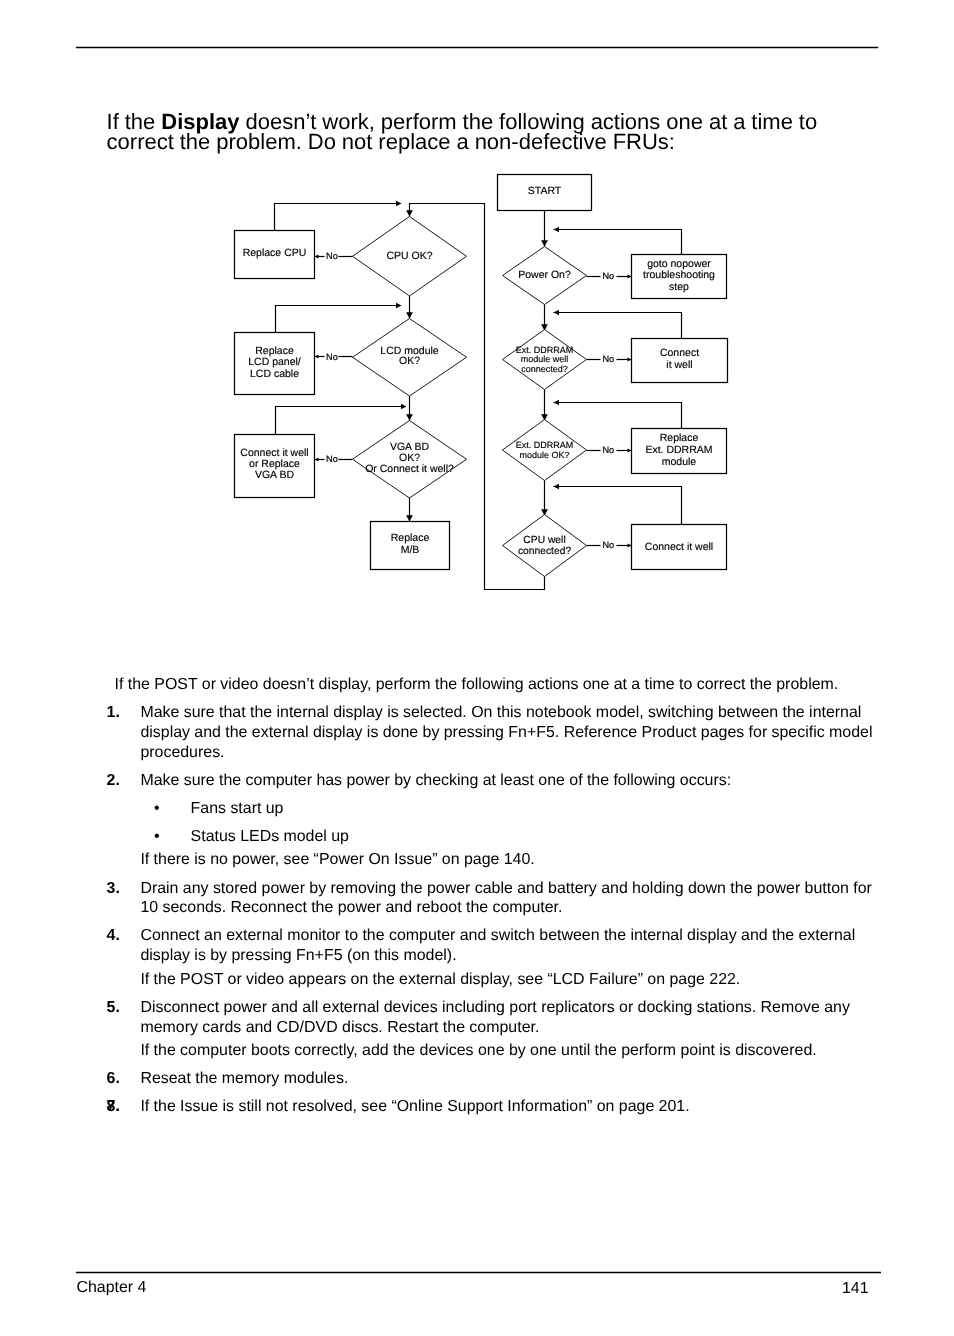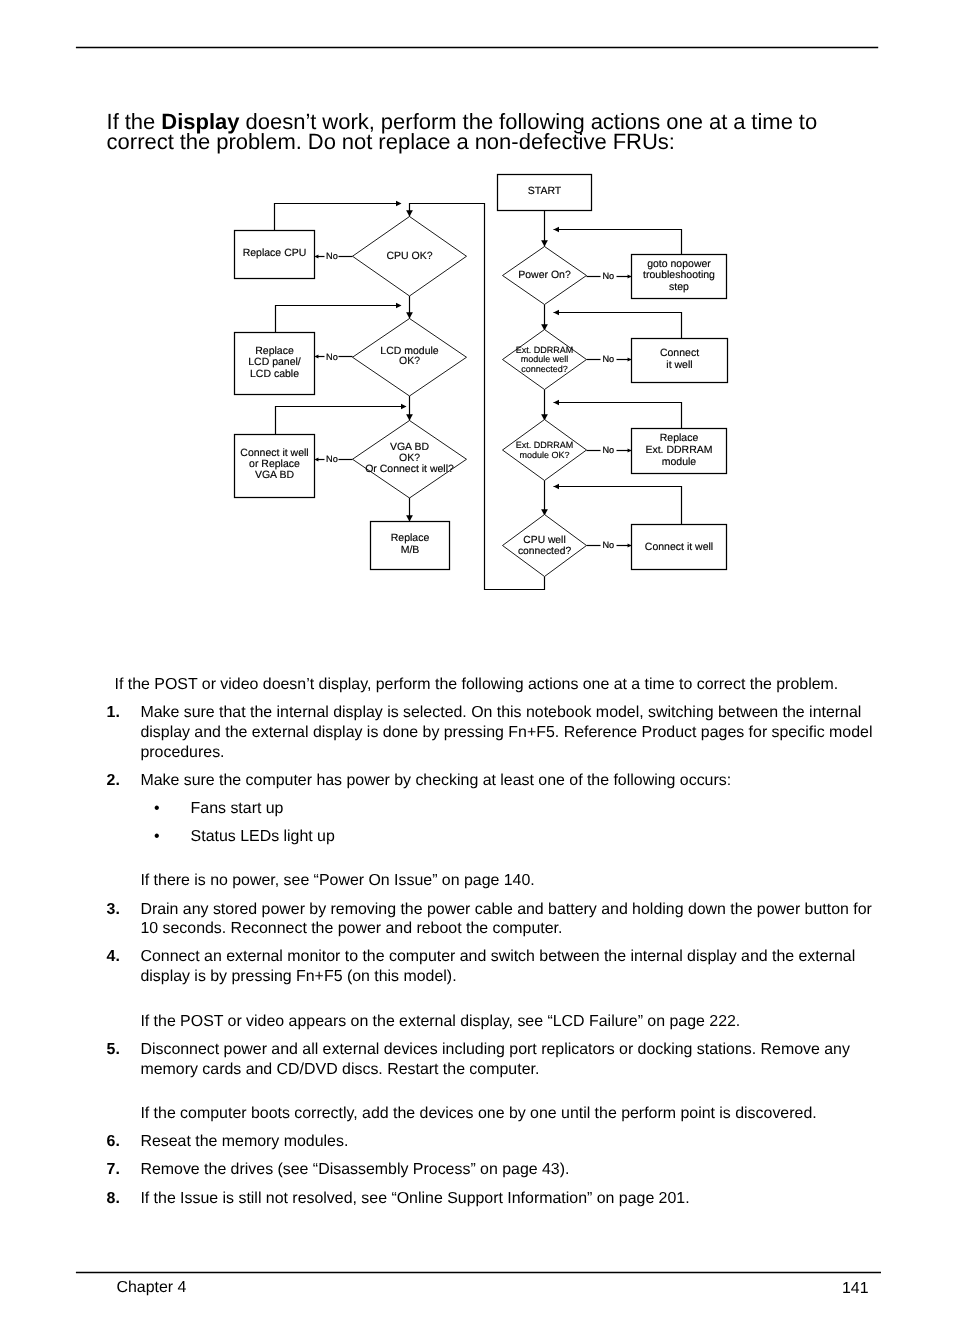--- a/index.html
+++ b/index.html
@@ -17,26 +17,26 @@
            font-size:22px; line-height:19.7px; word-spacing:-0.18px; transform:translateZ(0); }
   #intro b { font-weight:bold; }
 
   #flowchart { position:absolute; left:0px; top:0px; width:854px; height:640px; transform:translateZ(0); }
 
   #body-text { position:absolute; left:106.6px; top:667px; width:775px;
                font-size:15.95px; line-height:19.7px; word-spacing:-0.07px; transform:translateZ(0); }
   .para { margin:8px; }
   .li { position:relative; margin-top:8.4px; padding-left:33.8px; }
   .li .num { position:absolute; left:0; top:0; font-weight:bold; }
-  .sub { margin-top:25px; padding-left:33.8px; }
+  .sub { margin-top:4px; padding-left:33.8px; }
   .bullet { position:relative; margin-top:8.4px; padding-left:84px; }
   .bullet .dot { position:absolute; left:47.3px; top:0; }
   .li b, .sub b, .para b { font-weight:normal; }
 
-  #footer-left { transform:translateZ(0); position:absolute; left:76.4px; top:1277.9px; font-size:15.95px; line-height:19.7px;margin-left:40px; }
+  #footer-left { transform:translateZ(0); position:absolute; left:76.4px; top:1277.9px; font-size:15.95px; line-height:19.7px; }
   #footer-right { transform:translateZ(0); position:absolute; left:692px; top:1278.9px; width:176.5px; text-align:right; font-size:15.95px; line-height:19.7px; }
 </style>
 </head>
 <body>
 
 <svg id="page-rules" width="954" height="1336" viewBox="0 0 954 1336">
   <line x1="75.9" y1="47.5" x2="878.2" y2="47.5" stroke="#000" stroke-width="1.4"></line>
   <line x1="75.9" y1="1272.5" x2="881.0" y2="1272.5" stroke="#000" stroke-width="1.4"></line>
 </svg>
 
@@ -184,26 +184,26 @@
       <text x="608.3" y="361.6" text-anchor="middle" font-size="9.2" fill="#000" stroke="#000" stroke-width="0.2">No</text>
       <text x="608.3" y="452.6" text-anchor="middle" font-size="9.2" fill="#000" stroke="#000" stroke-width="0.2">No</text>
       <text x="608.3" y="548.2" text-anchor="middle" font-size="9.2" fill="#000" stroke="#000" stroke-width="0.2">No</text>
     </svg></div>
 
 <div id="body-text">
     <div class="para">If the POST or video doesn’t display, perform the following actions one at a time to correct the problem.</div>
     <div class="li"><span class="num">1.</span><span>Make sure that the internal display is selected. On this notebook model, switching between the internal display and the external display is done by pressing </span><b>Fn+F5</b><span>. Reference Product pages for specific model procedures.</span></div>
     <div class="li"><span class="num">2.</span><span>Make sure the computer has power by checking at least one of the following occurs:</span></div>
     <div class="bullet"><span class="dot">•</span><span>Fans start up</span></div>
-    <div class="bullet"><span class="dot">•</span><span>Status LEDs light up</span></div>
+    <div class="bullet"><span class="dot">•</span><span>Status LEDs model up</span></div>
     <div class="sub"><span>If there is no power, see “Power On Issue” on page 140.</span></div>
     <div class="li"><span class="num">3.</span><span>Drain any stored power by removing the power cable and battery and holding down the power button for 10 seconds. Reconnect the power and reboot the computer.</span></div>
     <div class="li"><span class="num">4.</span><span>Connect an external monitor to the computer and switch between the internal display and the external display is by pressing </span><b>Fn+F5</b><span> (on this model).</span></div>
     <div class="sub"><span>If the POST or video appears on the external display, see “LCD Failure” on page 222.</span></div>
     <div class="li"><span class="num">5.</span><span>Disconnect power and all external devices including port replicators or docking stations. Remove any memory cards and CD/DVD discs. Restart the computer.</span></div>
     <div class="sub"><span>If the computer boots correctly, add the devices one by one until the perform point is discovered.</span></div>
     <div class="li"><span class="num">6.</span><span>Reseat the memory modules.</span></div>
-    <div class="li"><span class="num">7.</span><span>Remove the drives (see “Disassembly Process” on page 43).</span></div>
+    <div class="li"><span class="num">7.</span></div>
     <div class="li"><span class="num">8.</span><span>If the Issue is still not resolved, see “Online Support Information” on page 201.</span></div>
   </div>
 
 <div id="footer-left">Chapter 4</div>
 <div id="footer-right">141</div>
 
 </body></html>

